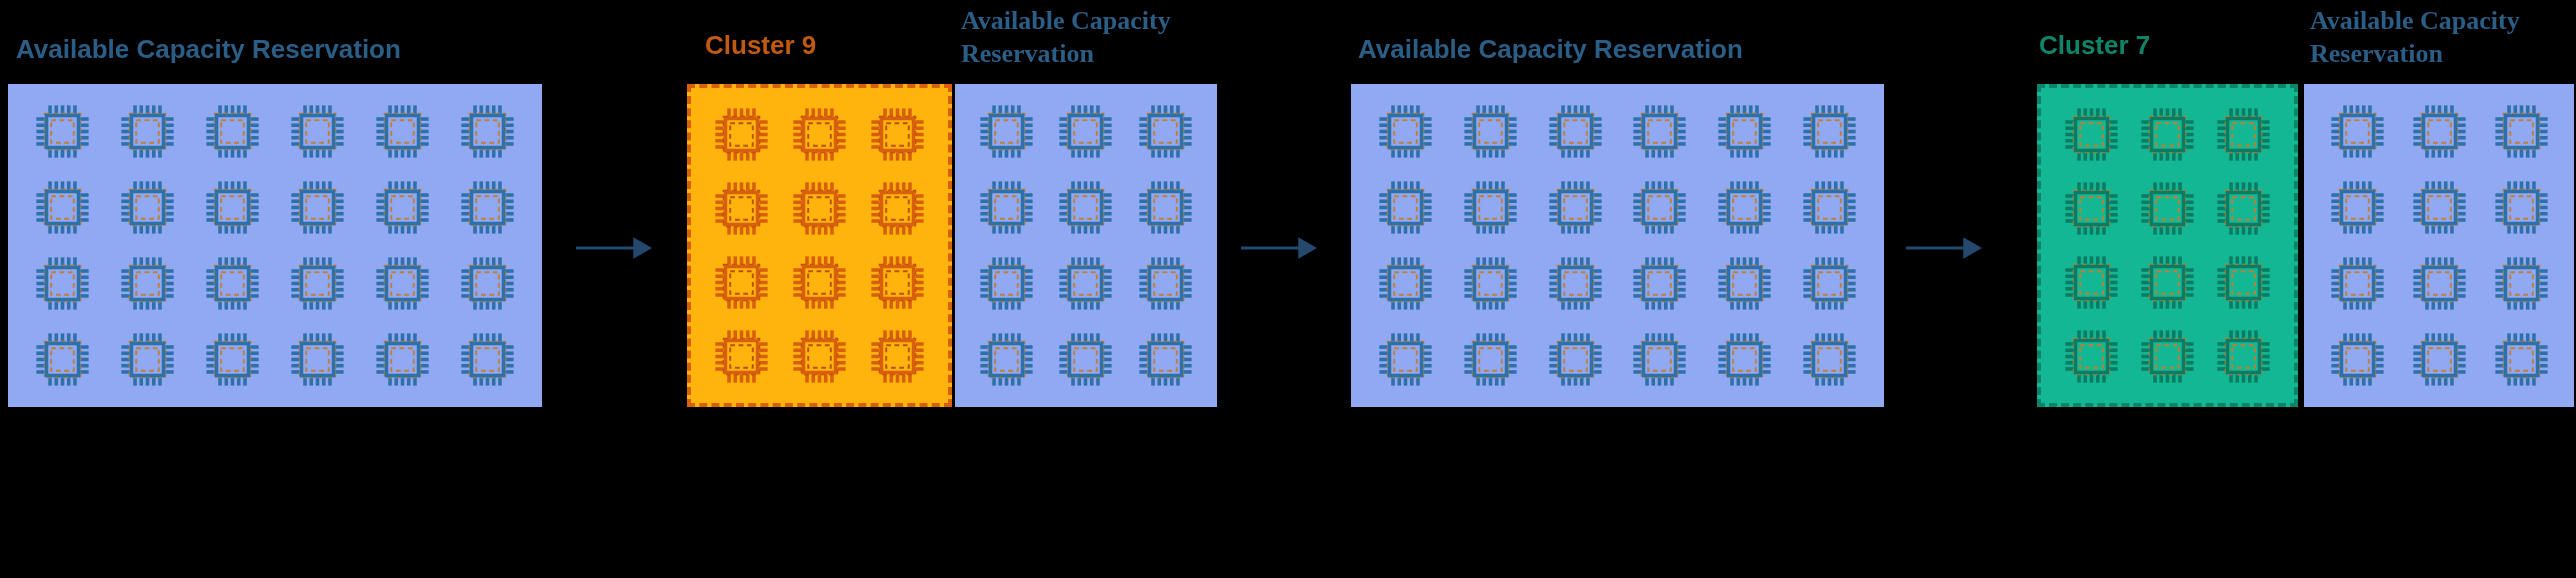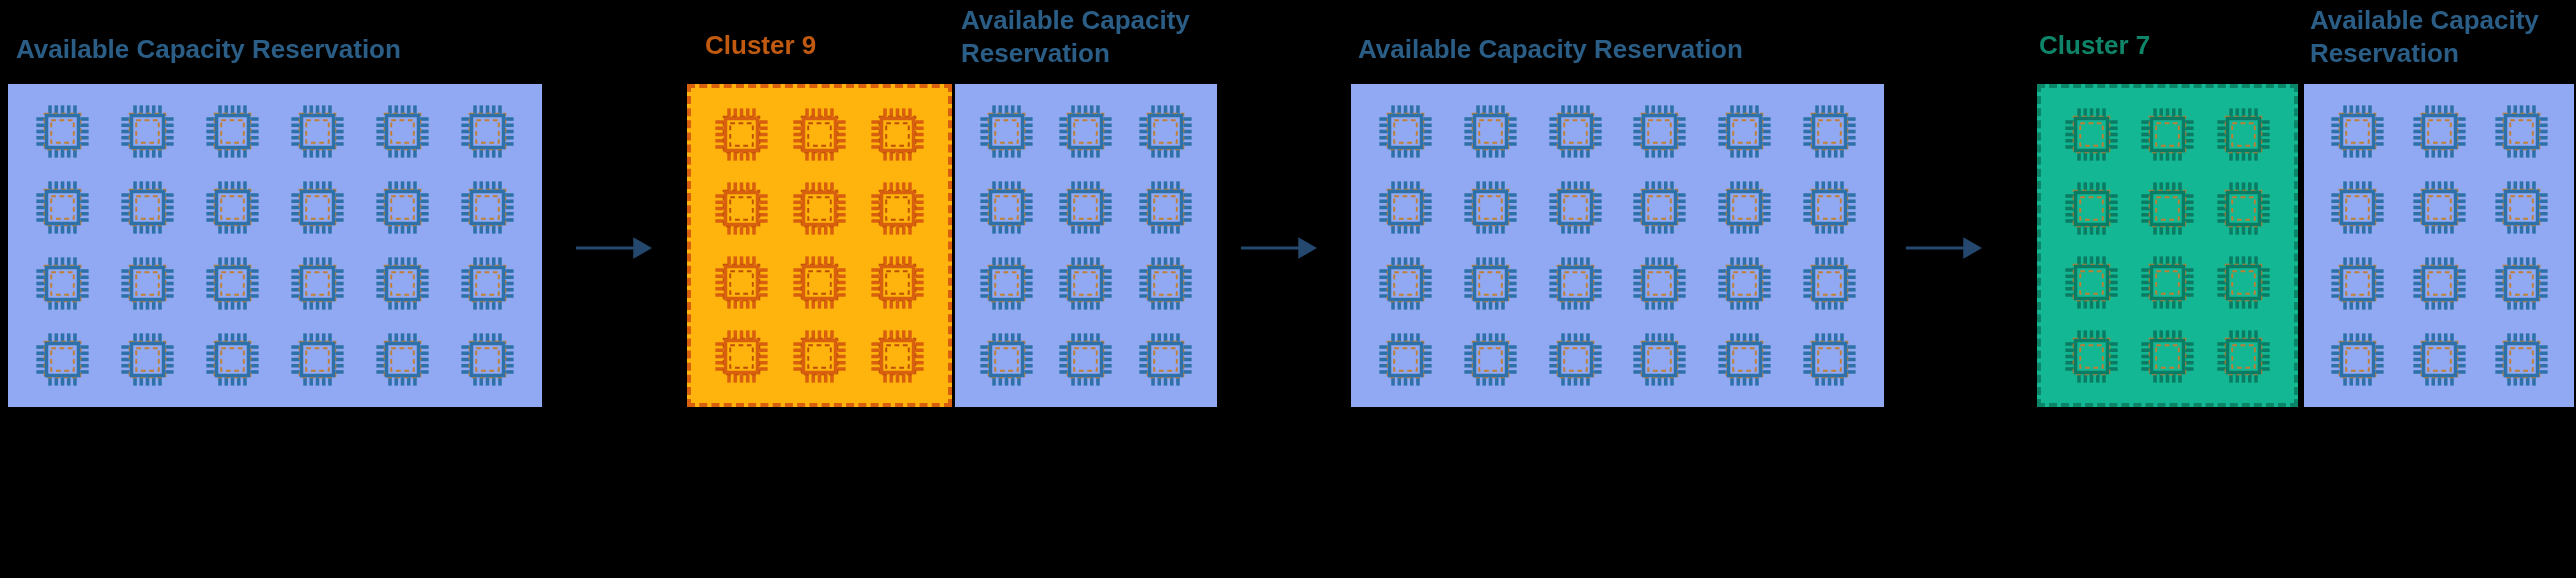--- a/index.html
+++ b/index.html
@@ -11,21 +11,21 @@
     overflow:hidden;
   }
   .title{
     position:absolute;
     font-weight:700;
     font-size:26px;
     line-height:33px;
     color:var(--title-text);
     white-space:nowrap;
   }
-  .title .tline{display:block;}
+  .title .tline{display:block;font-family:Liberation Serif, serif;}
   .cluster-label-1{color:var(--cluster1-text);}
   .cluster-label-2{color:var(--cluster2-text);}
   .box{
     position:absolute;
     top:84px;height:323px;
     box-sizing:border-box;
     display:grid;
     place-items:center;
     padding:10px 12px;
   }

